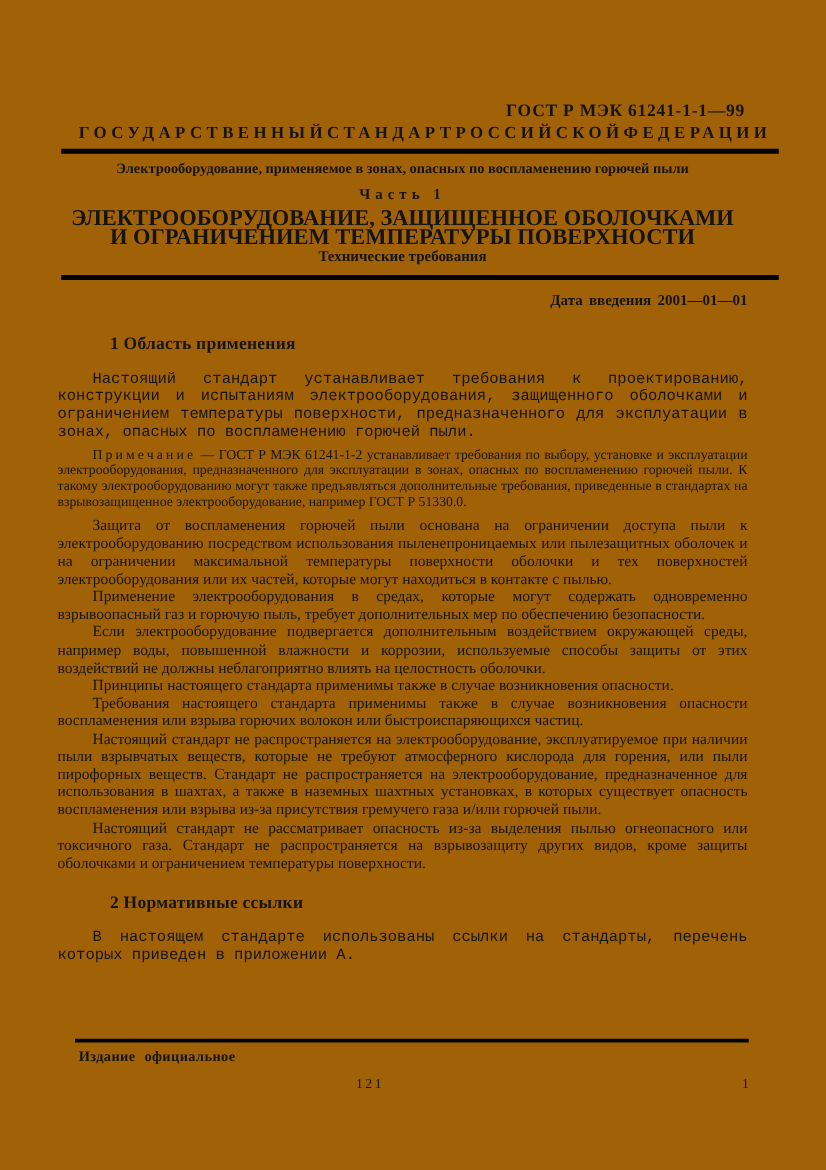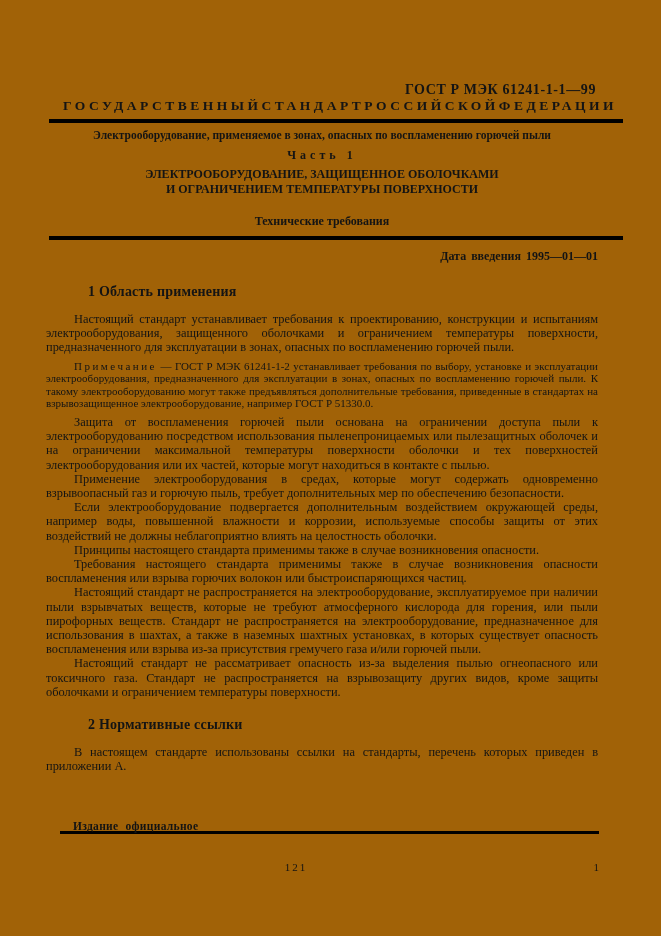--- a/index.html
+++ b/index.html
@@ -53,25 +53,25 @@
     margin-top:7px;
     text-align:center;
     font-weight:bold;
     font-size:12px;
     letter-spacing:4px;
   }
   .main-title {
     margin-top:4px;
     text-align:center;
     font-weight:bold;
-    font-size:12px;
+    font-size:18px;
     line-height:15px;
   }
   .section-subtitle {
-    margin-top:17px;
+    margin-top:1px;
     text-align:center;
     font-weight:bold;
     font-size:12px;
   }
   .english {
     margin-top:6px;
     text-align:center;
     font-size:11.3px;
     line-height:13px;
   }
@@ -88,44 +88,43 @@
     font-size:14px;
     letter-spacing:0.2px;
   }
   .body-p {
     margin:0;
     font-size:12.4px;
     line-height:14.2px;
     text-align:justify;
     text-indent:28px;
   }
-  .mt-first { margin-top:12px; }
+  .mt-first { margin-top:12px;font-family:Liberation Mono, monospace; }
   .mt-after-note { margin-top:5px; }
   .note-p {
     margin:5px 0 0 0;
     font-size:11px;
     line-height:12.6px;
     text-align:justify;
     text-indent:28px;
   }
   .note-label { letter-spacing:2.5px; }
   .footer-rule {
     position:absolute;
     left:60px; top:831px;
     width:539px; height:3px;
     background:#000;
   }
   .edition-note {
     position:absolute;
-    left:63px; top:820px;
+    left:63px; top:840px;
     font-weight:bold;
     font-size:11.5px;
     word-spacing:4px;
     letter-spacing:0.3px;
-    margin-left:10px;
   }
   .page-num-center {
     position:absolute;
     left:0; top:861px;
     width:592px;
     text-align:center;
     font-size:11px;
     letter-spacing:2px;
   }
   .page-num-right {
@@ -159,21 +158,21 @@
       <div>ЭЛЕКТРООБОРУДОВАНИЕ, ЗАЩИЩЕННОЕ ОБОЛОЧКАМИ</div>
       <div>И ОГРАНИЧЕНИЕМ ТЕМПЕРАТУРЫ ПОВЕРХНОСТИ</div>
     </div>
 
 
     <div class="section-subtitle">Технические требования</div>
 
 
     <div class="rule-thick" style="margin-top:7px;"></div>
 
-    <div class="date-line">Дата введения 1995—01—01</div>
+    <div class="date-line">Дата введения 2001—01—01</div>
 
     <div class="sec-heading">1 Область применения</div>
 
     <p class="body-p mt-first">Настоящий стандарт устанавливает требования к проектированию, конструкции и испытаниям электрооборудования, защищенного оболочками и ограничением температуры поверхности, предназначенного для эксплуатации в зонах, опасных по воспламенению горючей пыли.</p>
 
     <p class="note-p"><span class="note-label">Примечание</span><span> — ГОСТ Р МЭК 61241-1-2 устанавливает требования по выбору, установке и эксплуатации электрооборудования, предназначенного для эксплуатации в зонах, опасных по воспламенению горючей пыли. К такому электрооборудованию могут также предъявляться дополнительные требования, приведенные в стандартах на взрывозащищенное электрооборудование, например ГОСТ Р 51330.0.</span></p>
 
     <p class="body-p mt-after-note">Защита от воспламенения горючей пыли основана на ограничении доступа пыли к электрооборудованию посредством использования пыленепроницаемых или пылезащитных оболочек и на ограничении максимальной температуры поверхности оболочки и тех поверхностей электрооборудования или их частей, которые могут находиться в контакте с пылью.</p>
     <p class="body-p">Применение электрооборудования в средах, которые могут содержать одновременно взрывоопасный газ и горючую пыль, требует дополнительных мер по обеспечению безопасности.</p>
     <p class="body-p">Если электрооборудование подвергается дополнительным воздействием окружающей среды, например воды, повышенной влажности и коррозии, используемые способы защиты от этих воздействий не должны неблагоприятно влиять на целостность оболочки.</p>

